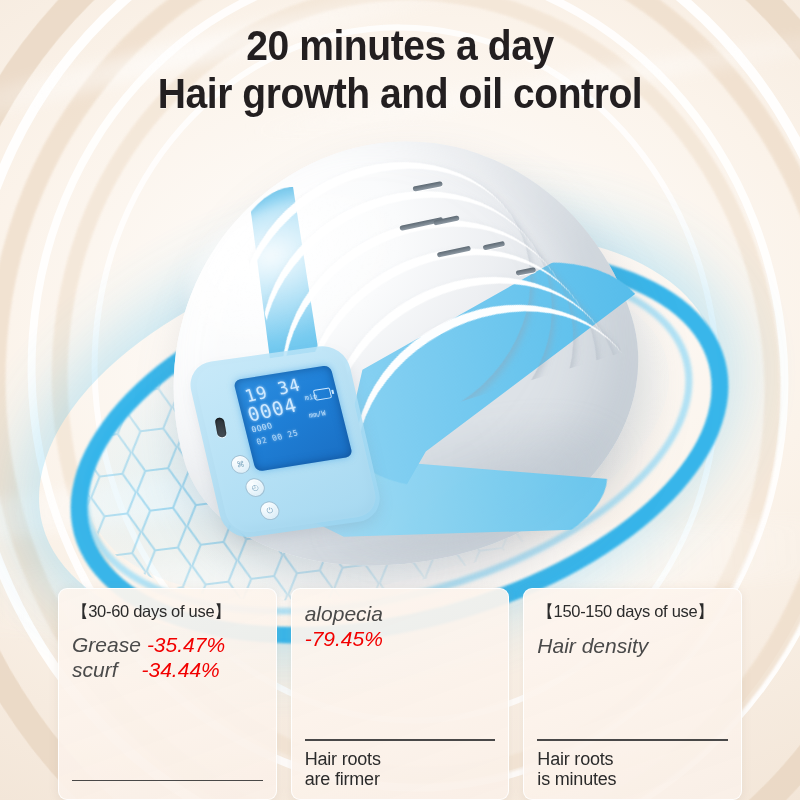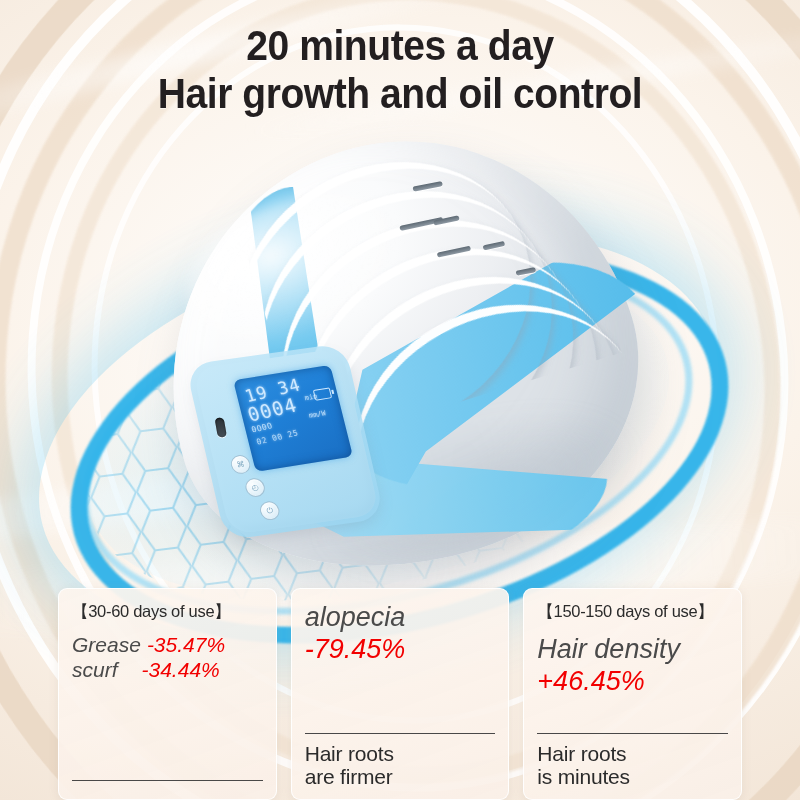--- a/index.html
+++ b/index.html
@@ -213,25 +213,25 @@
     font-size:16.5px;color:#2B2B2B;letter-spacing:-.3px;white-space:nowrap;
     margin-bottom:10px;
   }
   .metrics{flex:1;font-style:italic;}
   .mrow{
     display:flex;align-items:baseline;gap:6px;
     font-size:21px;color:#4A4A4A;line-height:1.18;white-space:nowrap;
   }
   .mrow .mlabel{color:#4A4A4A;}
   .mrow .mval{color:#F20000;}
-  .mstack{font-size:27px;line-height:1.2;color:#4A4A4A;}
+  .mstack{font-size:21px;line-height:1.2;color:#4A4A4A;}
   .mstack .mval{color:#F20000;display:block;}
   .rule{height:1.4px;background:#3A3A3A;margin:6px 0 8px 0;opacity:.92;}
   .card-foot{
-    font-size:21px;color:#2B2B2B;line-height:1.12;letter-spacing:-.2px;
+    font-size:18px;color:#2B2B2B;line-height:1.12;letter-spacing:-.2px;
   }
 
   
   .headline{
     position:absolute;left:0;top:24px;width:800px;text-align:center;
     color:#231F20;
     font-family:"Liberation Sans","DejaVu Sans",sans-serif;
     font-weight:bold;
     line-height:1.04;
     letter-spacing:-.5px;
@@ -365,21 +365,20 @@
       <div class="card-foot">
         <span>Hair roots</span><br>
         <span>are firmer</span>
       </div>
     </div>
 
     <div class="card">
       <div class="card-head">【150-150 days of use】</div>
       <div class="metrics mstack">
         <span>Hair density</span>
-        <span class="mval">+46.45%</span>
       </div>
       <div class="rule"></div>
       <div class="card-foot">
         <span>Hair roots</span><br>
         <span>is minutes</span>
       </div>
     </div>
 
   </div>
 </div>

